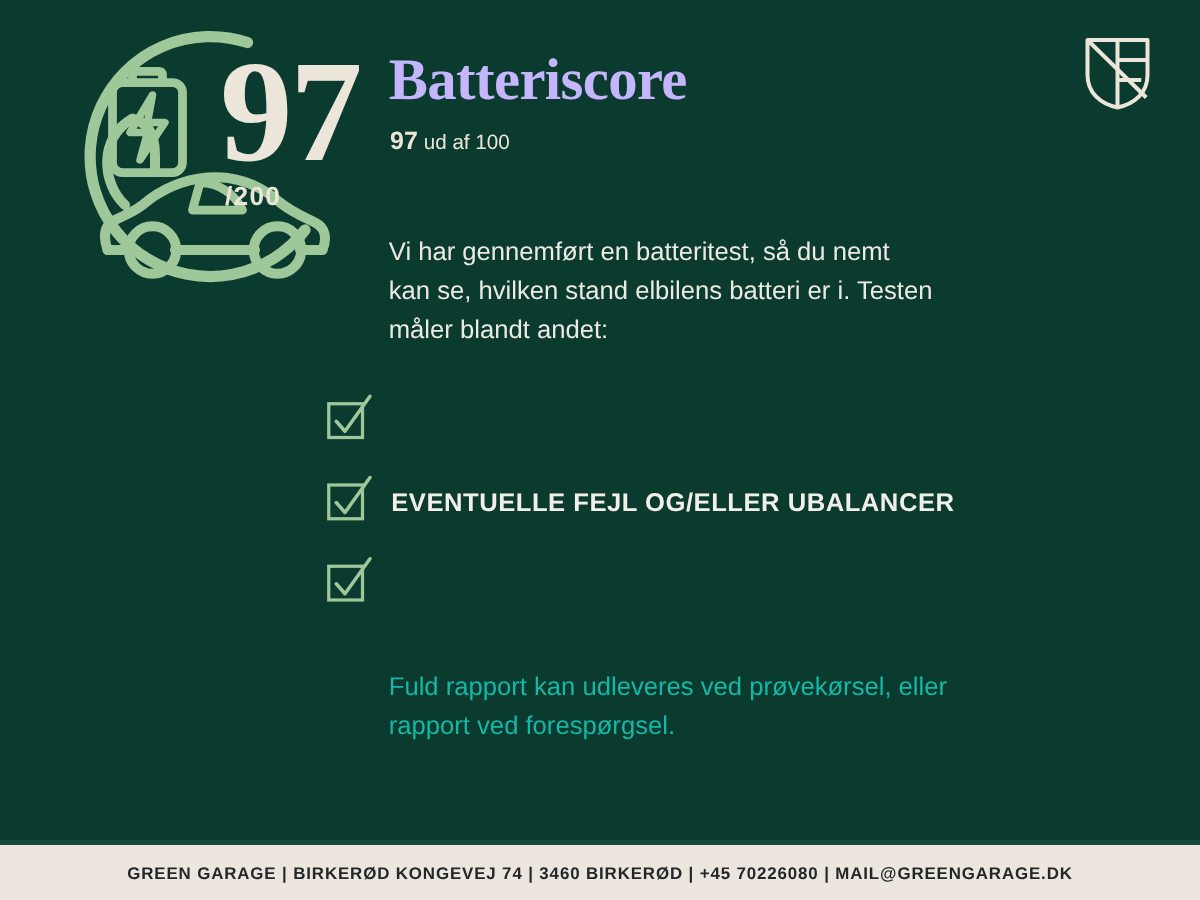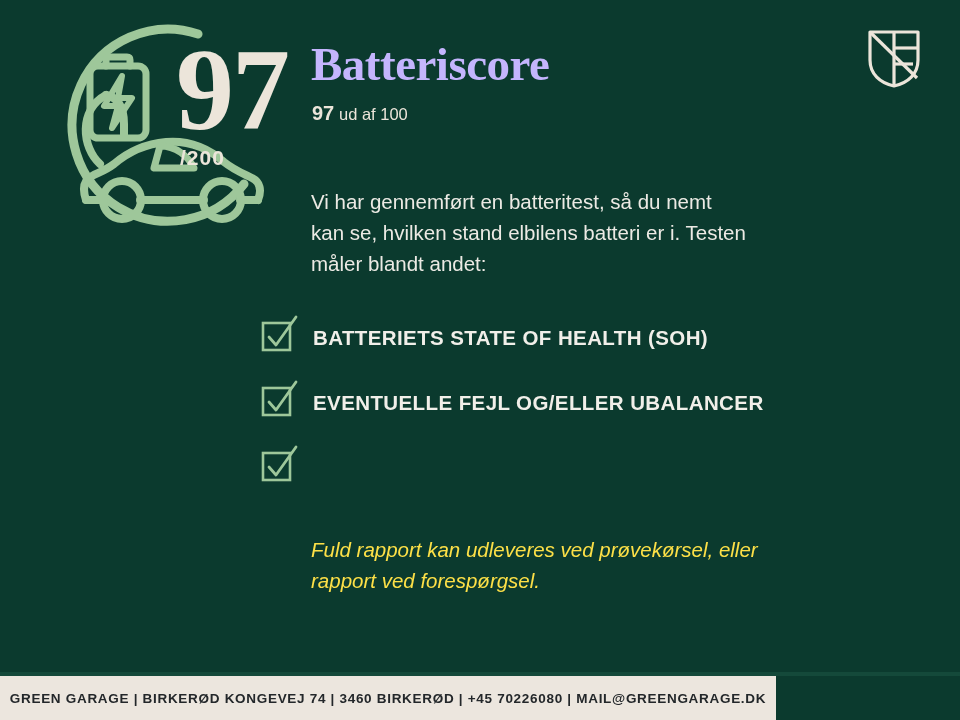--- a/index.html
+++ b/index.html
@@ -76,32 +76,31 @@
     font-size:20.5px;
     font-weight:700;
     letter-spacing:0.4px;
     margin-left:9px;
     white-space:nowrap;
   }
 
   
   .outro{
     position:absolute;left:311px;top:534px;width:530px;
-    color:#fde047;
+    color:#14b8a6;
     font-size:20.5px;
     line-height:31px;
     font-weight:400;
-    font-style:italic;
   }
   .outro div{white-space:nowrap;}
 
   
   .footer-rule{position:absolute;left:0;top:672px;width:960px;height:4px;background:#14493a;}
   .footer{
-    position:absolute;left:0;top:676px;width:776px;height:44px;
+    position:absolute;left:0;top:676px;width:960px;height:44px;
     background:#ece6de;
     display:flex;align-items:center;justify-content:center;
   }
   .footer-text{
     color:#23272a;
     font-size:13.5px;
     font-weight:700;
     letter-spacing:0.7px;
     white-space:nowrap;
   }
@@ -164,21 +163,20 @@
 
   <div class="checklist">
 
     <div class="check-row">
       <span class="check-icon">
         <svg width="44" height="44" viewBox="0 0 44 44" fill="none">
           <rect x="3" y="9" width="27" height="27" stroke="#9ec79a" stroke-width="2.6" fill="none"></rect>
           <path d="M9 23 L 16 31 L 36 3" stroke="#9ec79a" stroke-width="2.8" fill="none" stroke-linecap="round" stroke-linejoin="round"></path>
         </svg>
       </span>
-      <span class="check-label">BATTERIETS STATE OF HEALTH (SOH)</span>
     </div>
 
     <div class="check-row">
       <span class="check-icon">
         <svg width="44" height="44" viewBox="0 0 44 44" fill="none">
           <rect x="3" y="9" width="27" height="27" stroke="#9ec79a" stroke-width="2.6" fill="none"></rect>
           <path d="M9 23 L 16 31 L 36 3" stroke="#9ec79a" stroke-width="2.8" fill="none" stroke-linecap="round" stroke-linejoin="round"></path>
         </svg>
       </span>
       <span class="check-label">EVENTUELLE FEJL OG/ELLER UBALANCER</span>

